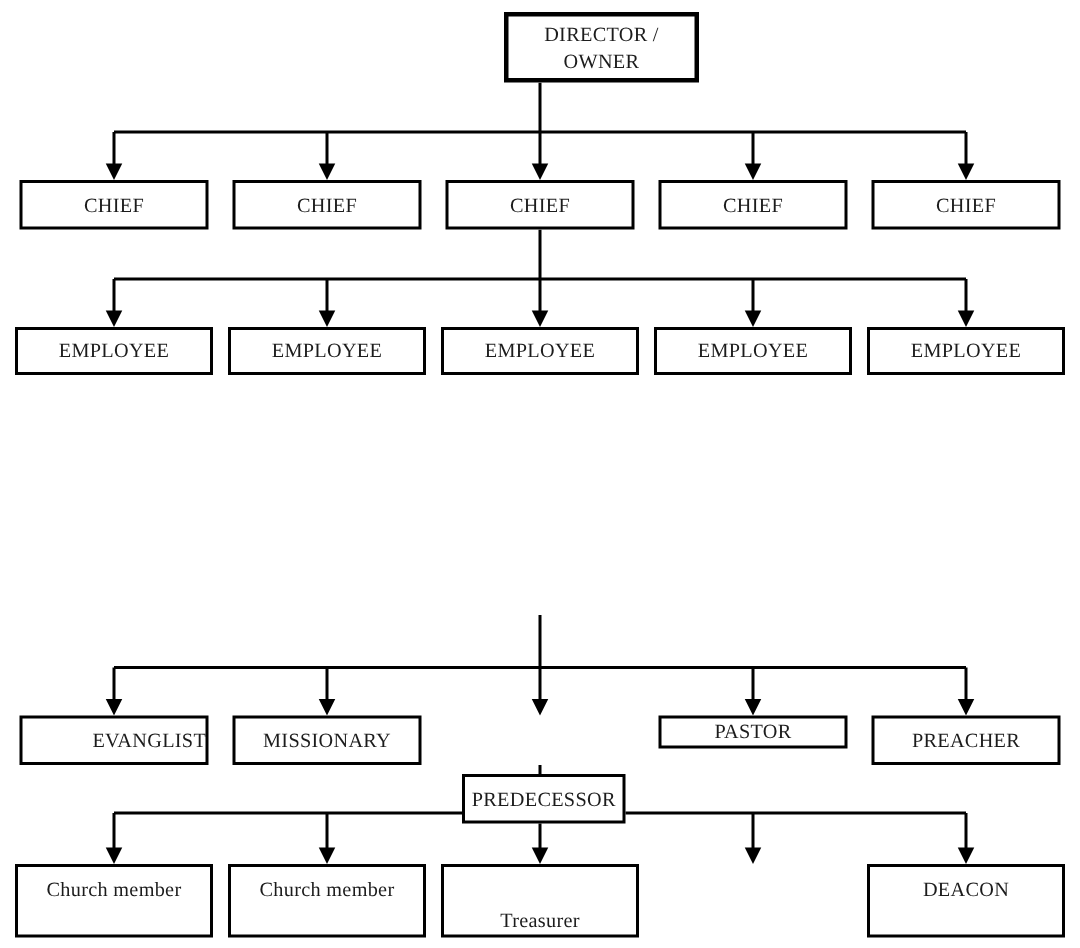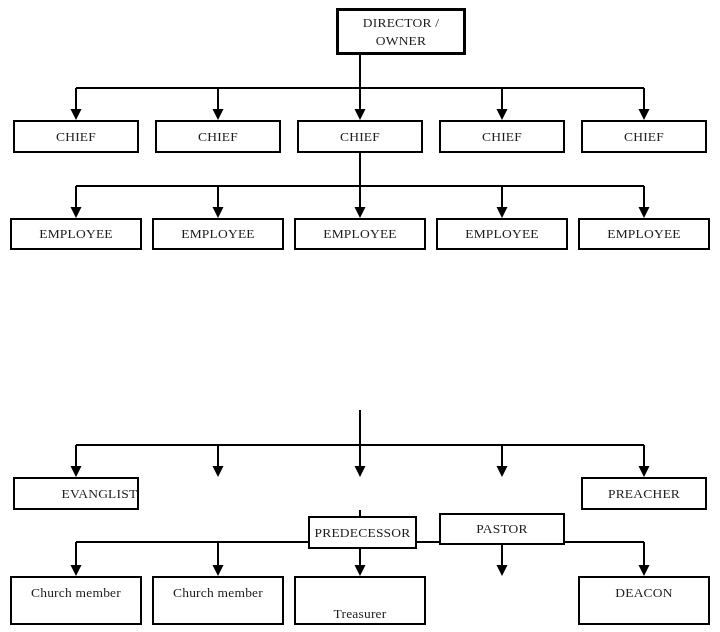--- a/index.html
+++ b/index.html
@@ -112,24 +112,27 @@
       <span>EMPLOYEE</span>
     </div>
   </div>
 
   <div class="chart" style="top:310px; height:322px;">
 
 
     <div class="box" style="left:13px; top:167px; width:126px; height:33px;padding-left:47px;">
       <span>EVANGLIST</span>
     </div>
+    <div class="box" style="left:155px; top:167px; width:126px; height:33px;">
+      <span>MISSIONARY</span>
+    </div>
     <div class="box" style="left:308px; top:167px; width:109px; height:33px;margin-top:39px;">
       <span>PREDECESSOR</span>
     </div>
-    <div class="box" style="left:439px; top:167px; width:126px; height:32px;margin-top:36px;">
+    <div class="box" style="left:439px; top:167px; width:126px; height:22px;">
       <span>PASTOR</span>
     </div>
     <div class="box" style="left:581px; top:167px; width:126px; height:33px;align-items:center;">
       <span>PREACHER</span>
     </div>
 
     <div class="box top-text" style="left:10px; top:266px; width:132px; height:49px;">
       <span>Church member</span>
     </div>
     <div class="box top-text" style="left:152px; top:266px; width:132px; height:49px;">

